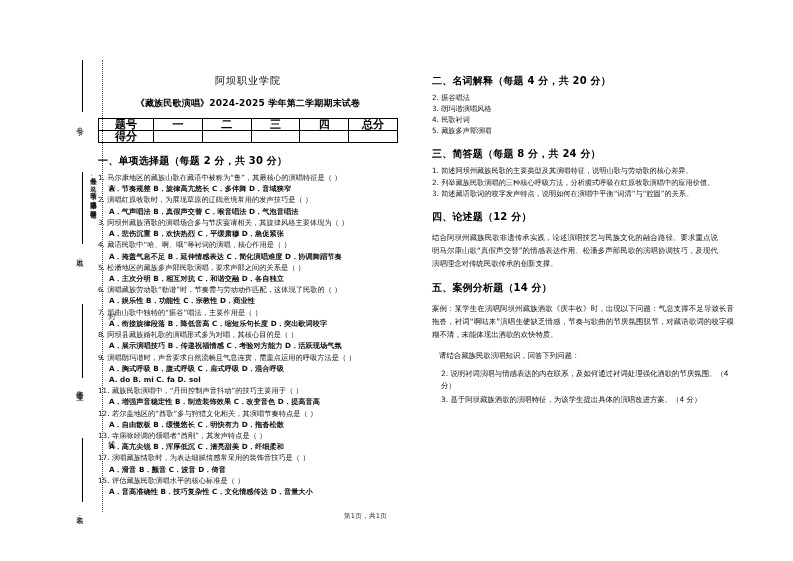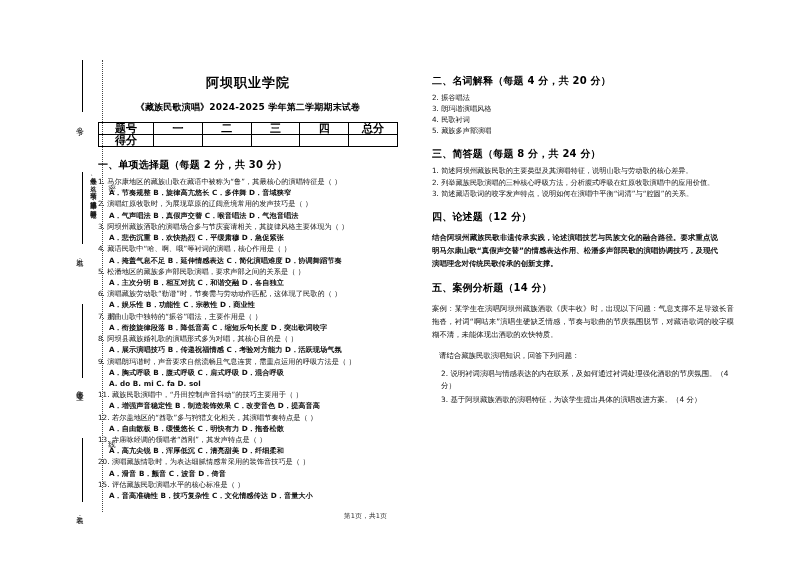--- a/index.html
+++ b/index.html
@@ -65,22 +65,22 @@
   .col {
     position: absolute;
     top: 74px;
   }
   #col-left  { left: 98px;  width: 300px; }
   #col-right { left: 432px; width: 302px; }
 
   
   .school-title {
     text-align: center;
-    font-size: 13px;
-    font-weight: bold;
+    font-size: 10px;
+    font-weight: normal;
     letter-spacing: 1px;
     margin: 0 0 9px 0;
     color: #000;
   }
   .paper-title {
     text-align: center;
     font-size: 9px;
     font-weight: bold;
     letter-spacing: 0.2px;
     margin: 0 0 8px 0;
@@ -153,21 +153,20 @@
     color: #111;
     white-space: nowrap;
   }
   .essay-body {
     font-size: 7.4px;
     line-height: 1.78;
     margin: 7px 16px 0 0;
     text-align: justify;
     text-justify: inter-ideograph;
     color: #111;
-    font-weight: bold;
   }
   .case-intro {
     font-size: 7.4px;
     line-height: 1.78;
     margin: 7px 0 0 0;
     text-align: justify;
     text-justify: inter-ideograph;
     color: #111;
   }
   .case-lead {
@@ -283,21 +282,21 @@
 
       <div class="q-item">11. 藏族民歌演唱中，“丹田控制声音抖动”的技巧主要用于（ ）</div>
       <div class="q-options">A．增强声音稳定性 B．制造装饰效果 C．改变音色 D．提高音高</div>
 
       <div class="q-item">12. 若尔盖地区的“酋歌”多与狩猎文化相关，其演唱节奏特点是（ ）</div>
       <div class="q-options">A．自由散板 B．缓慢悠长 C．明快有力 D．拖沓松散</div>
 
       <div class="q-item">13. 寺庙咏经调的领唱者“酋刚”，其发声特点是（ ）</div>
       <div class="q-options">A．高亢尖锐 B．浑厚低沉 C．清亮甜美 D．纤细柔和</div>
 
-      <div class="q-item">20. 演唱藏族情歌时，为表达细腻情感常采用的装饰音技巧是（ ）</div>
+      <div class="q-item">17. 演唱藏族情歌时，为表达细腻情感常采用的装饰音技巧是（ ）</div>
       <div class="q-options">A．滑音 B．颤音 C．波音 D．倚音</div>
 
       <div class="q-item">15. 评估藏族民歌演唱水平的核心标准是（ ）</div>
       <div class="q-options">A．音高准确性 B．技巧复杂性 C．文化情感传达 D．音量大小</div>
     </div>
   </div>
 
   <div class="col" id="col-right">
 
     <div class="section-block">

